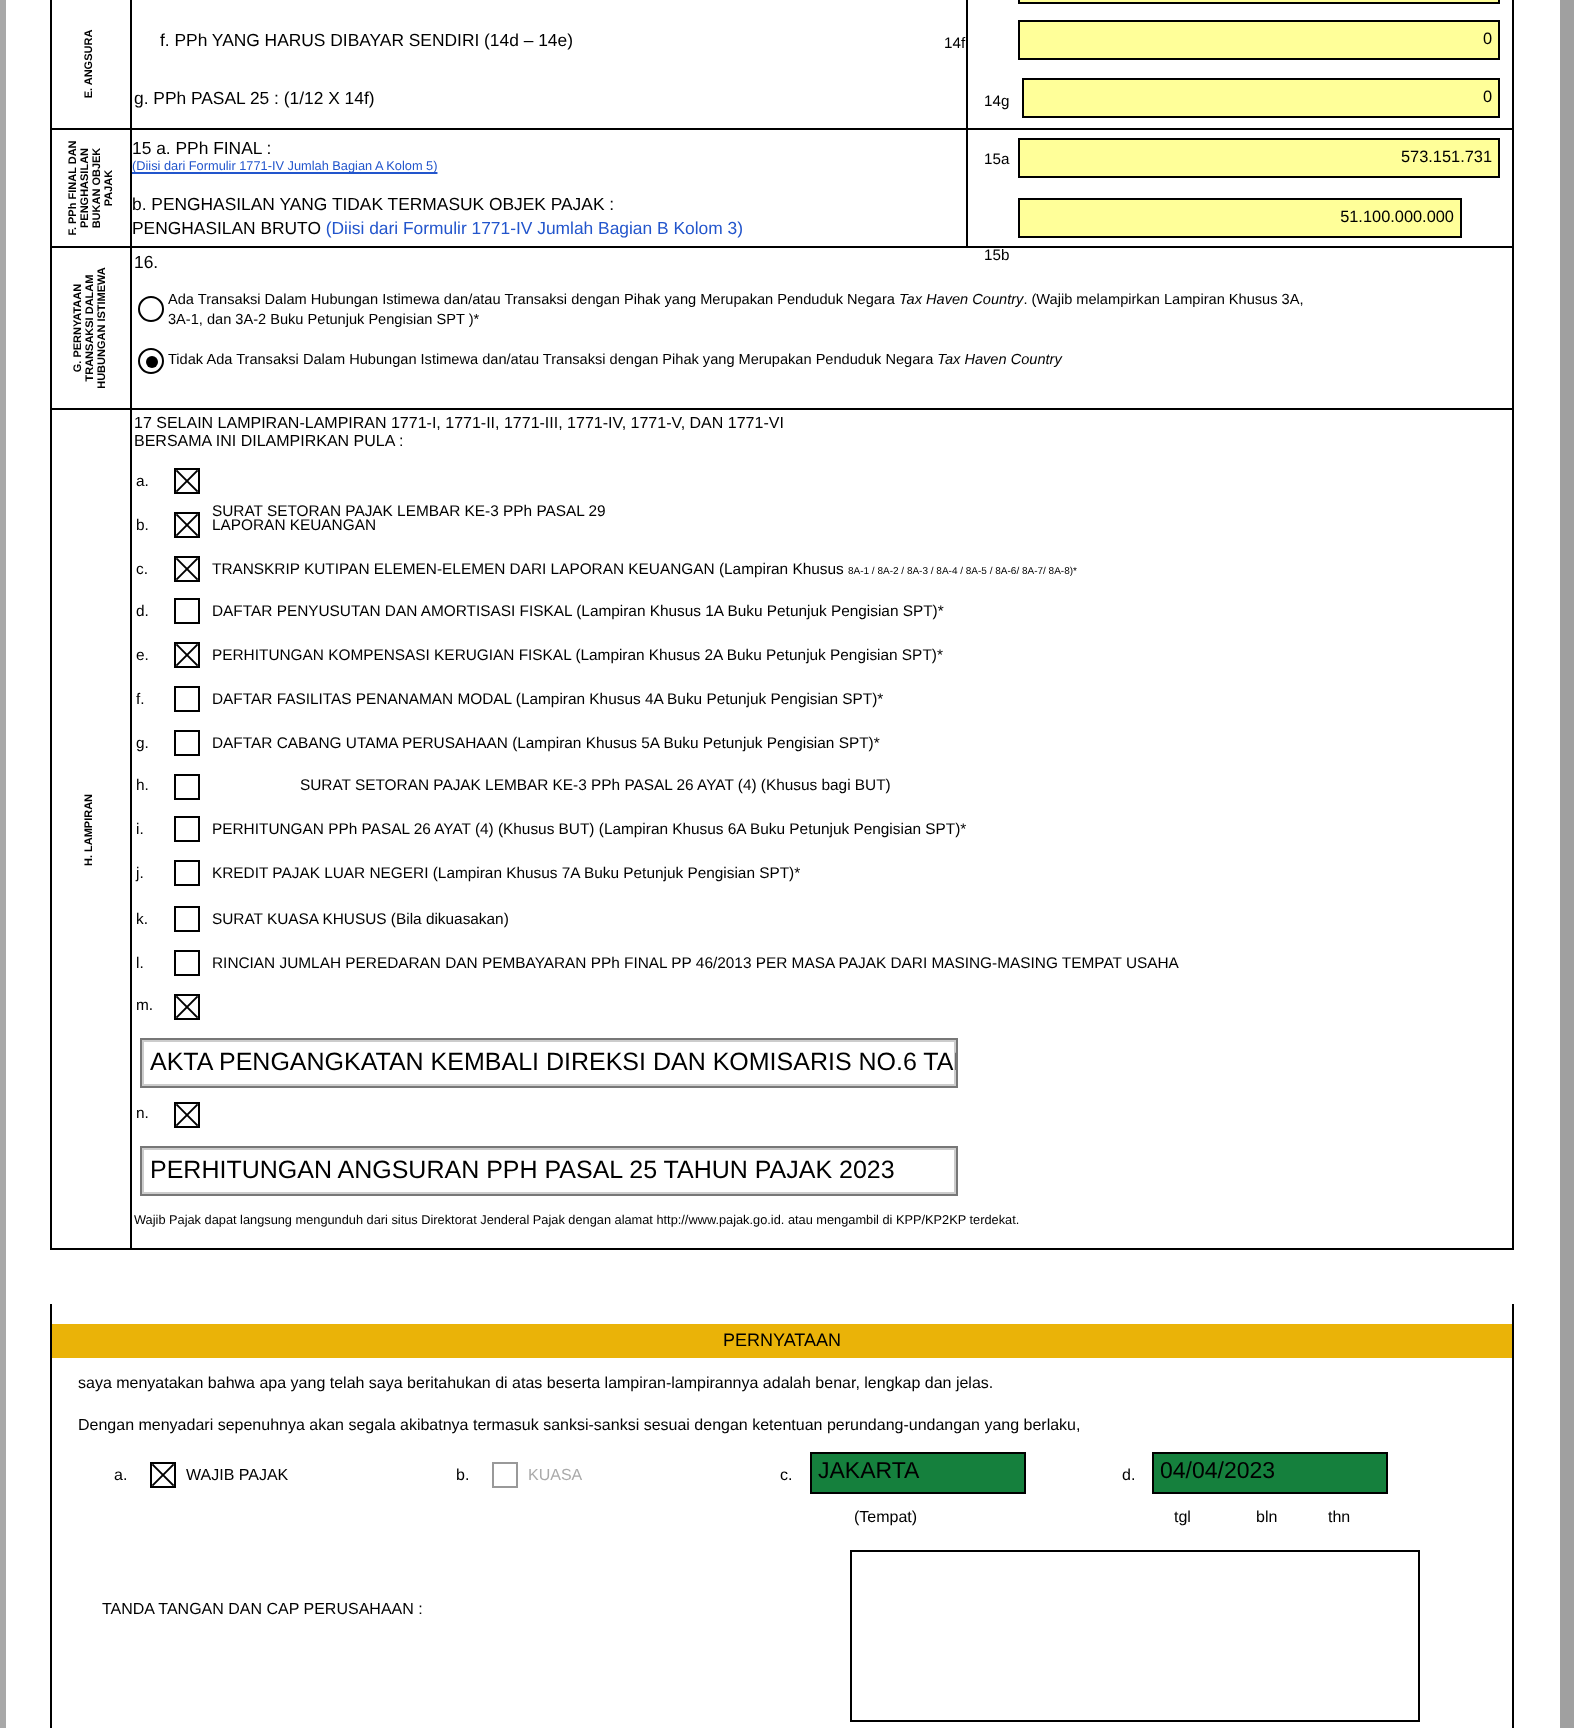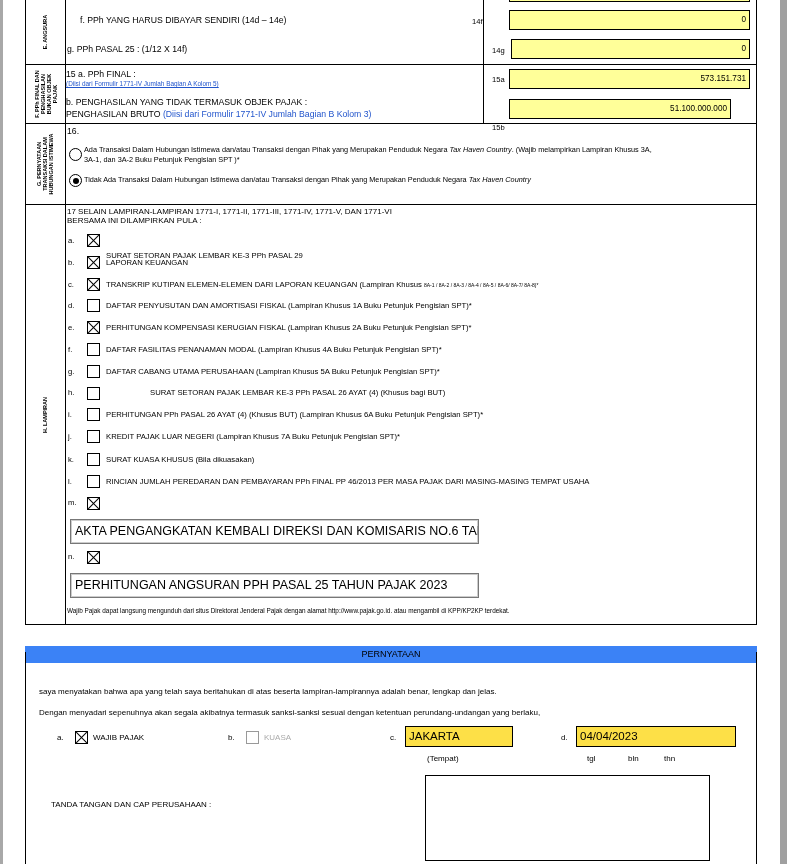--- a/index.html
+++ b/index.html
@@ -21,22 +21,22 @@
   .yfield { position: absolute; background: #ffff99; border: 1px solid #000; text-align: right; font-size: 8.2px; padding-right: 3px; line-height: 17px; height: 20px; }
   .fcode { position: absolute; font-size: 7.6px; }
   .cb { position: absolute; width: 13px; height: 13px; border: 1px solid #000; background: #fff; }
   .cb.checked::before, .cb.checked::after { content: ""; position: absolute; left: 5px; top: -2px; width: 1px; height: 15px; background: #000; }
   .cb.checked::before { transform: rotate(45deg); }
   .cb.checked::after { transform: rotate(-45deg); }
   .cb.disabled { border-color: #999; }
   .radio { position: absolute; width: 13px; height: 13px; border: 1px solid #000; border-radius: 50%; background: #fff; }
   .radio.on::after { content: ""; position: absolute; left: 2.5px; top: 2.5px; width: 6px; height: 6px; border-radius: 50%; background: #000; }
   .txtbox { position: absolute; border: 1px solid #777; box-shadow: inset 0 0 0 1px #ccc; background: #fff; font-size: 12.5px; padding-left: 4px; line-height: 22px; white-space: nowrap; overflow: hidden; }
-  .inbox { position: absolute; border: 1px solid #000; background: #fde047; font-size: 11.5px; padding-left: 3px; line-height: 19px; white-space: nowrap; }
-  .bar { position: absolute; left: 25px; top: 646px; width: 732px; height: 17px; background: #3b82f6; font-size: 9px; text-align: center; line-height: 17px; }
+  .inbox { position: absolute; border: 1px solid #000; background: #15803d; font-size: 11.5px; padding-left: 3px; line-height: 19px; white-space: nowrap; }
+  .bar { position: absolute; left: 25px; top: 662px; width: 732px; height: 17px; background: #eab308; font-size: 9px; text-align: center; line-height: 17px; }
   .item-letter { position: absolute; left: 68px; font-size: 7.7px; }
   .item-text { position: absolute; left: 106px; font-size: 7.7px; white-space: nowrap; }
 </style>
 </head>
 <body>
 
 <div class="edge-left"></div>
 <div class="edge-right"></div>
 
 <div class="vl" style="left:25px; top:0; height:625px;"></div>
@@ -175,19 +175,19 @@
 
 <div class="abs t8" style="left:228px; top:733px;">b.</div>
 <div class="cb disabled" style="left:246px; top:731px;"></div>
 <div class="abs t8" style="left:264px; top:733px; color:#aaa;">KUASA</div>
 
 <div class="abs t8" style="left:390px; top:733px;">c.</div>
 <div class="inbox" style="left:405px; top:726px; width:108px; height:21px;">JAKARTA</div>
 <div class="abs t8" style="left:427px; top:754px;">(Tempat)</div>
 
 <div class="abs t8" style="left:561px; top:733px;">d.</div>
-<div class="inbox" style="left:576px; top:726px; width:160px; height:21px;">04/04/2023</div>
+<div class="inbox" style="left:576px; top:726px; width:118px; height:21px;">04/04/2023</div>
 <div class="abs t8" style="left:587px; top:754px;">tgl</div>
 <div class="abs t8" style="left:628px; top:754px;">bln</div>
 <div class="abs t8" style="left:664px; top:754px;">thn</div>
 
 <div class="abs t8" style="left:51px; top:800px;">TANDA TANGAN DAN CAP PERUSAHAAN :</div>
 <div class="abs" style="left:425px; top:775px; width:285px; height:86px; border:1px solid #000; background:#fff;"></div>
 
 </body></html>

